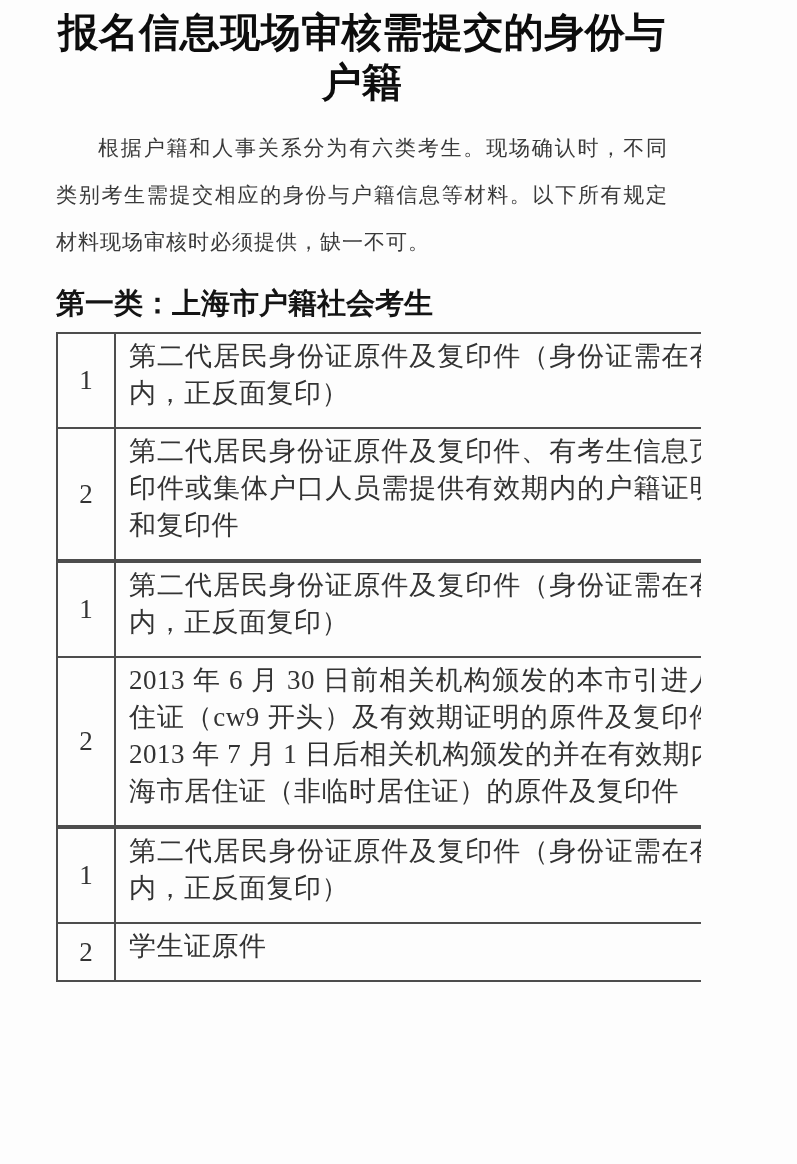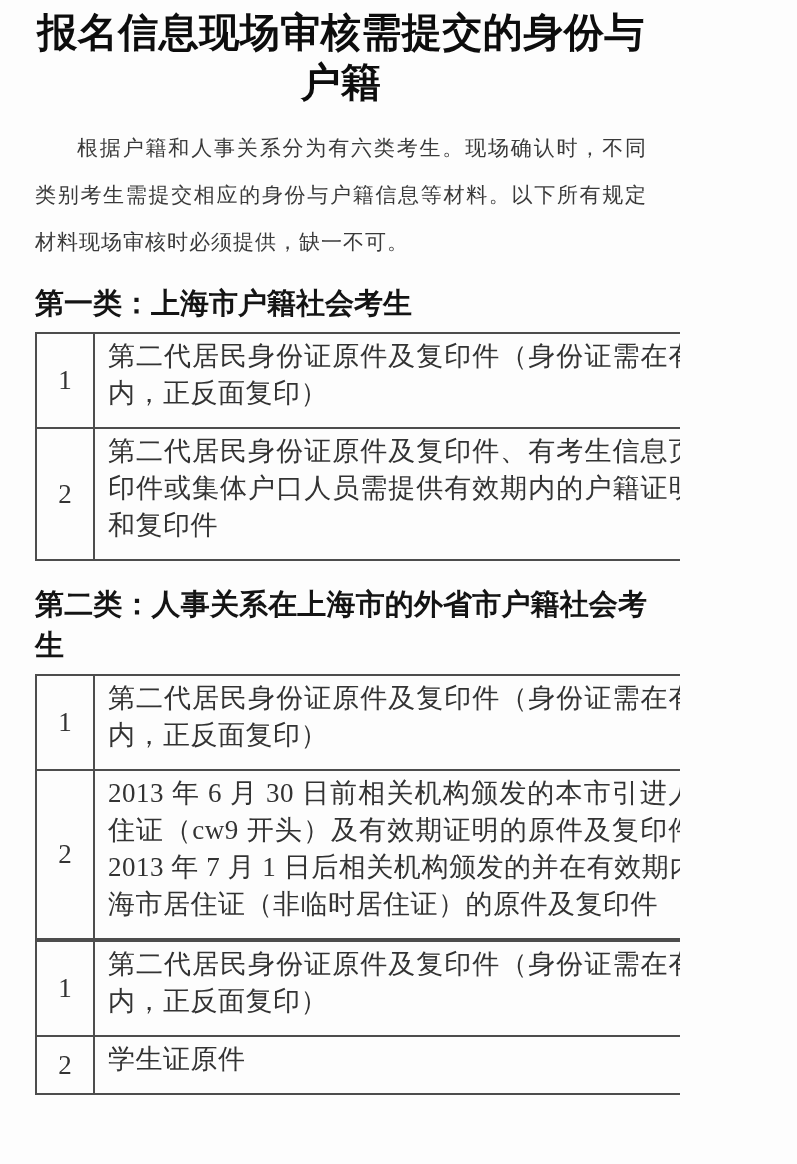--- a/index.html
+++ b/index.html
@@ -9,20 +9,21 @@
     overflow: hidden;
     background: #fdfdfd;
     font-family: "Liberation Serif", "DejaVu Serif", serif;
     color: #262626;
   }
   .page {
     width: 680px;
     height: 1164px;
     padding: 8px 33px 0 35px;
     overflow: hidden;
+    margin-left: 21px;
   }
   .title {
     text-align: center;
     font-size: 40px;
     line-height: 50px;
     font-weight: 900;
     color: #0d0d0d;
     letter-spacing: 0.5px;
     font-family: "Liberation Serif", "DejaVu Serif", serif;
   }
@@ -88,21 +89,20 @@
         <td class="num">1</td>
         <td class="txt">第二代居民身份证原件及复印件（身份证需在有效期内，正反面复印）</td>
       </tr>
       <tr>
         <td class="num">2</td>
         <td class="txt">第二代居民身份证原件及复印件、有考生信息页的复印件或集体户口人员需提供有效期内的户籍证明原件和复印件</td>
       </tr>
     </tbody>
   </table>
 
-  <h2 class="section-heading sh-2">第二类：人事关系在上海市的外省市户籍社会考生</h2>
   <table class="doc-table">
     <tbody>
       <tr>
         <td class="num">1</td>
         <td class="txt">第二代居民身份证原件及复印件（身份证需在有效期内，正反面复印）</td>
       </tr>
       <tr>
         <td class="num">2</td>
         <td class="txt">2013 年 6 月 30 日前相关机构颁发的本市引进人才居住证（cw9 开头）及有效期证明的原件及复印件，或 2013 年 7 月 1 日后相关机构颁发的并在有效期内的上海市居住证（非临时居住证）的原件及复印件</td>
       </tr>

